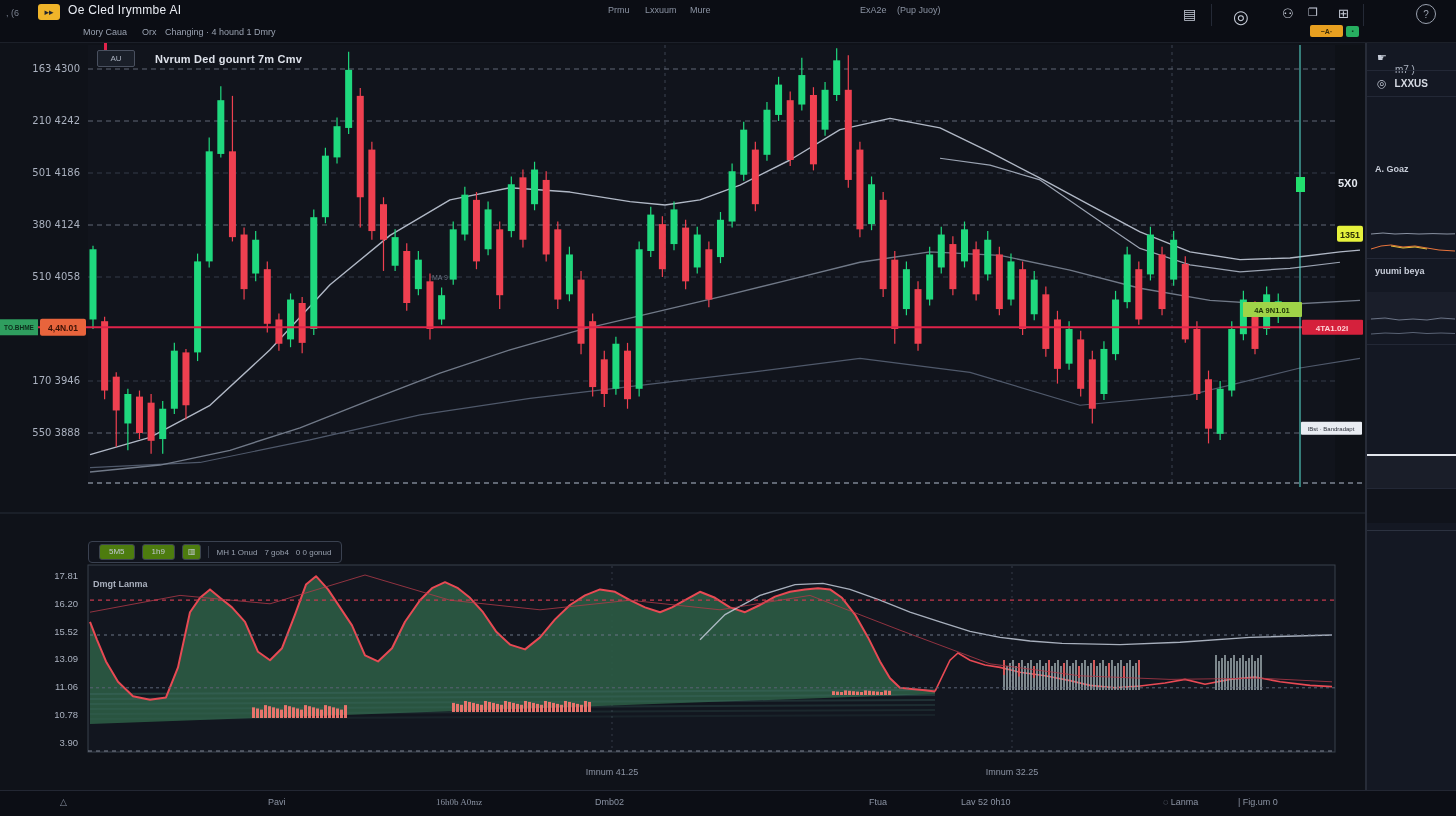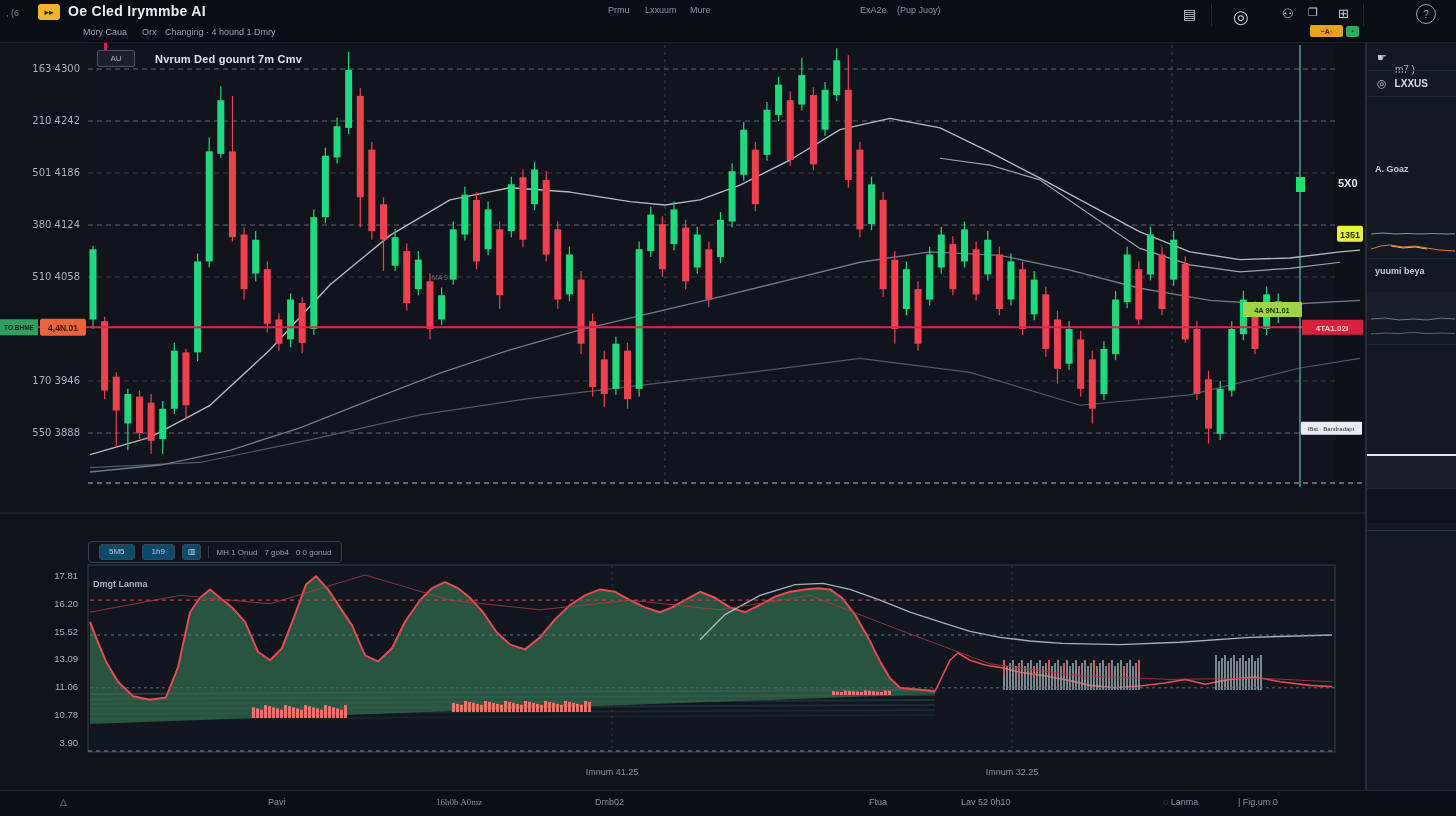--- a/index.html
+++ b/index.html
@@ -3,42 +3,42 @@
 <meta charset="utf-8">
 <style>
   html,body{margin:0;padding:0;background:#0b0d14;}
   .app{position:relative;width:1456px;height:816px;overflow:hidden;
        font-family:"Liberation Sans","DejaVu Sans",sans-serif;color:#cfd3dc;background:#0f1219;}
   
   .header{position:absolute;left:0;top:0;width:1456px;height:42px;background:#0b0d14;border-bottom:1px solid #1c2029;z-index:5;}
   .win-glyphs{position:absolute;left:6px;top:8px;font-size:9px;color:#7a8190;}
   .logo{position:absolute;left:38px;top:4px;width:22px;height:16px;background:#f0b429;border-radius:3px;
         display:flex;align-items:center;justify-content:center;font-size:9px;color:#23262e;font-weight:bold;}
-  .app-title{position:absolute;left:68px;top:3px;font-size:14px;font-weight:bold;color:#e9ecf3;letter-spacing:.3px;}
+  .app-title{position:absolute;left:68px;top:3px;font-size:12px;font-weight:normal;color:#e9ecf3;letter-spacing:.3px;}
   .menu-item{position:absolute;top:5px;font-size:9px;color:#8b93a3;cursor:default;}
   .tb2-item{position:absolute;top:27px;font-size:9px;color:#99a1b0;}
   .hicon{position:absolute;top:6px;color:#c6ccd8;text-align:center;}
   .help-circle{position:absolute;left:1416px;top:4px;width:18px;height:18px;border:1.5px solid #9aa1af;border-radius:50%;
                font-size:10px;color:#9aa1af;display:flex;align-items:center;justify-content:center;}
   .pill-y{position:absolute;left:1310px;top:25px;width:33px;height:12px;background:#e8a020;border-radius:2px;
           font-size:7px;color:#3a2c07;display:flex;align-items:center;justify-content:center;font-weight:bold;}
   .pill-g{position:absolute;left:1346px;top:25.5px;width:13px;height:11px;background:#27ae60;border-radius:2px;
           font-size:6px;color:#0c3a20;display:flex;align-items:center;justify-content:center;}
   .hdr-div{position:absolute;top:4px;width:1px;height:22px;background:#242936;}
   
   svg.layer{position:absolute;left:0;top:0;z-index:1;}
   .legend-box{position:absolute;left:97px;top:50px;z-index:3;display:flex;align-items:center;gap:20px;}
   .legend-chip{width:36px;height:15px;border:1px solid #49505f;background:#1a1f29;border-radius:2px;
                font-size:8px;color:#aab1bf;display:flex;align-items:center;justify-content:center;}
   .legend-text{font-size:11px;font-weight:bold;color:#dde1ea;letter-spacing:.2px;}
   .red-tick{position:absolute;left:104px;top:43px;width:3px;height:9px;background:#e0234a;z-index:3;}
   
   .btoolbar{position:absolute;left:88px;top:541px;height:20px;z-index:3;display:flex;align-items:center;gap:7px;
             border:1px solid #3a4150;border-radius:4px;padding:0 10px;background:#11141d;}
-  .chip{background:#0c4a6e;border:1px solid #3c434f;border-radius:3px;color:#c3c9d5;font-size:8px;
+  .chip{background:#4d7c0f;border:1px solid #3c434f;border-radius:3px;color:#c3c9d5;font-size:8px;
         padding:2px 9px;line-height:10px;}
   .chip-ico{padding:2px 5px;}
   .btb-txt{font-size:8px;color:#98a0ae;}
   .btb-sep{width:1px;height:12px;background:#333a47;}
   
   .sidebar{position:absolute;left:1365px;top:42px;width:91px;height:748px;background:#141823;z-index:2;
            border-left:2px solid #272c38;}
   .sb-row{position:absolute;left:0;width:91px;display:flex;align-items:center;gap:8px;padding-left:10px;box-sizing:border-box;}
   .sb-ico{font-size:11px;color:#c6ccd8;}
   .sb-label{font-size:10px;font-weight:bold;color:#d7dbe4;}

